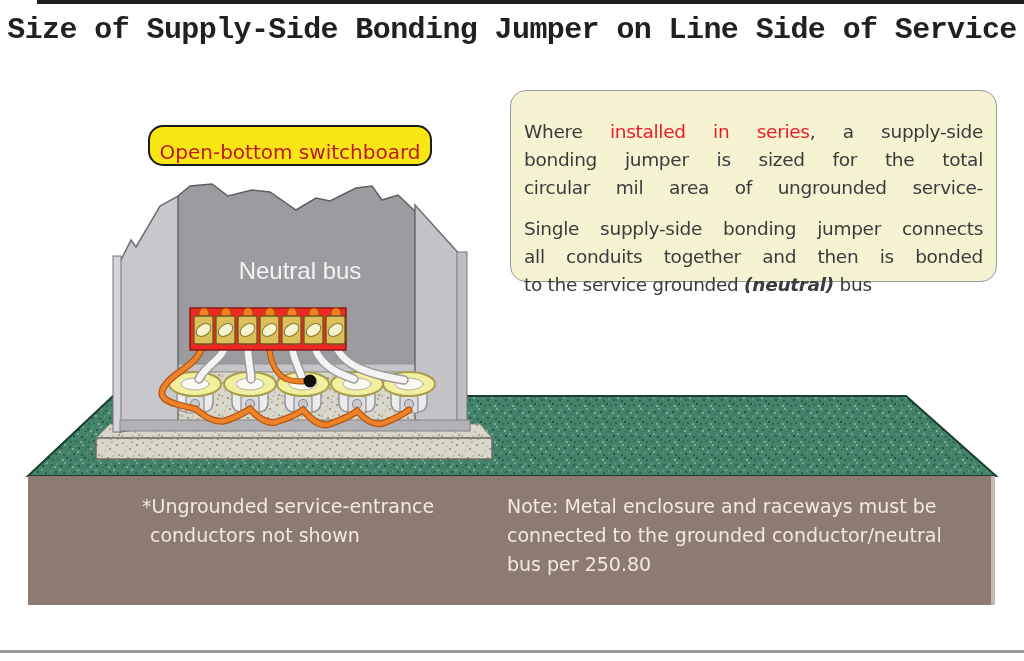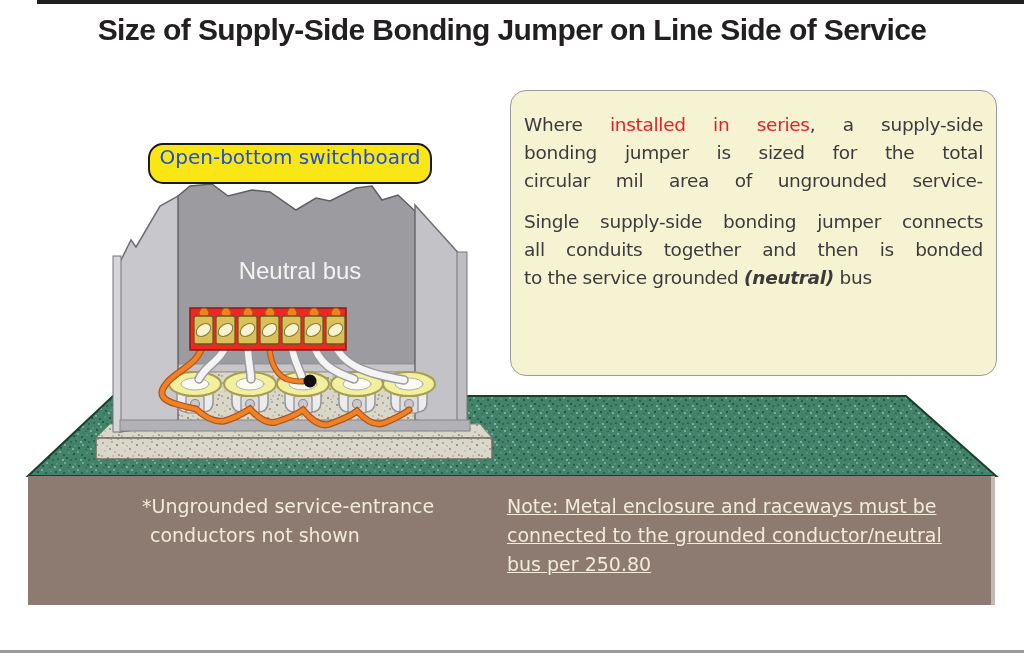--- a/index.html
+++ b/index.html
@@ -1,41 +1,41 @@
 <!DOCTYPE html>
 <html style="--title_text: #231f20; --rule_dark: #1f1f1f; --rule_gray: #9b9b9b; --label_bg: #f9e614; --label_border: #1a1a1a; --info_box_bg: #f6f3d2; --info_box_border: #9a9a9a; --info_text: #3b3b3d; --highlight_red: #ed1c24; --grass_green: #45826b; --earth_brown: #8d7b71; --ground_text: #f2ebd9; --concrete: #d9d7ca; --enclosure_light: #c8c8cc; --enclosure_dark: #9c9ca0; --bus_red: #ee2724; --lug_gold: #d9c05a; --screw_orange: #f08224; --jumper_orange: #ef8228; --wire_white: #f4f4f4; --bushing_yellow: #f2ef9f;"><head>
 <meta charset="utf-8">
 <style>
   html,body{margin:0;padding:0;background:#ffffff;}
   .canvas{position:relative;width:1024px;height:661px;background:#fff;overflow:hidden;
           font-family:"DejaVu Sans","Liberation Sans",sans-serif;}
   .toprule{position:absolute;left:37px;top:0;width:987px;height:4px;background:var(--rule_dark,#1f1f1f);}
   .bottomrule{position:absolute;left:0;top:650px;width:1024px;height:3px;background:var(--rule_gray,#9b9b9b);}
   .title{position:absolute;left:0;top:13px;width:1024px;text-align:center;
-         font-family:Liberation Sans, sans-serif;font-weight:bold;font-size:30px;
+         font-family:Liberation Mono, monospace;font-weight:bold;font-size:30px;
          letter-spacing:-0.6px;color:var(--title_text,#231f20);}
-  .ob-label{position:absolute;left:148px;top:143px;width:284px;height:41px;
+  .ob-label{position:absolute;left:148px;top:125px;width:284px;height:41px;
             background:var(--label_bg,#f9e614);border:2.5px solid var(--label_border,#1a1a1a);
-            border-radius:15px;display:flex;align-items:flex-start;justify-content:center;
-            font-size:20px;color:#1d4ed8;box-sizing:border-box;}
-  .ibox{position:absolute;left:510px;top:90px;width:487px;height:286px;box-sizing:border-box;
+            border-radius:15px;display:flex;align-items:flex-end;justify-content:center;
+            font-size:20px;color:#b91c1c;box-sizing:border-box;}
+  .ibox{position:absolute;left:510px;top:90px;width:487px;height:192px;box-sizing:border-box;
         background:var(--info_box_bg,#f6f3d2);border:1.5px solid var(--info_box_border,#9a9a9a);
-        border-radius:16px;padding:20px 13px;color:var(--info_text,#3b3b3d);
+        border-radius:16px;padding:27px 13px;color:var(--info_text,#3b3b3d);
         font-size:18.5px;letter-spacing:-0.3px;}
   .jline{text-align:justify;text-align-last:justify;width:100%;line-height:28px;height:28px;white-space:nowrap;overflow:hidden;}
   .jline.jlast{text-align-last:left;}
   .ipara + .ipara{margin-top:13px;}
   .red{color:var(--highlight_red,#ed1c24);}
   .ital{font-style:italic;font-weight:bold;}
   .nb-label{position:absolute;left:205px;top:257px;width:190px;text-align:center;
             font-family:"Liberation Sans",sans-serif;font-size:24px;color:var(--wire_white,#f4f4f4);}
   .gnote{position:absolute;color:var(--ground_text,#f2ebd9);font-size:19px;line-height:29px;}
   .gnote-left{left:142px;top:492px;}
   .gnote-left .indent{margin-left:8px;}
-  .gnote-right{left:507px;top:492px;text-decoration:underline;}
+  .gnote-right{left:507px;top:492px;}
   .illo{position:absolute;left:0;top:0;width:1024px;height:661px;}
 </style>
 </head>
 <body>
 
 <div class="canvas">
 
   <div class="toprule"></div>
 
   <div class="title">Size of Supply-Side Bonding Jumper on Line Side of Service</div>

